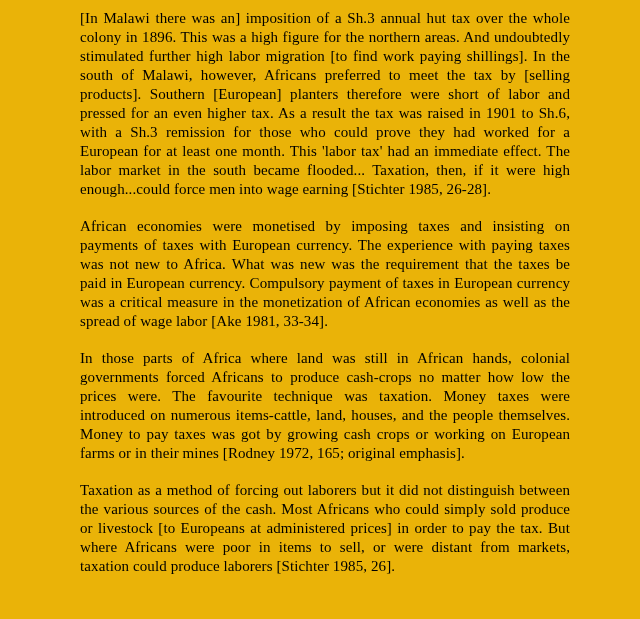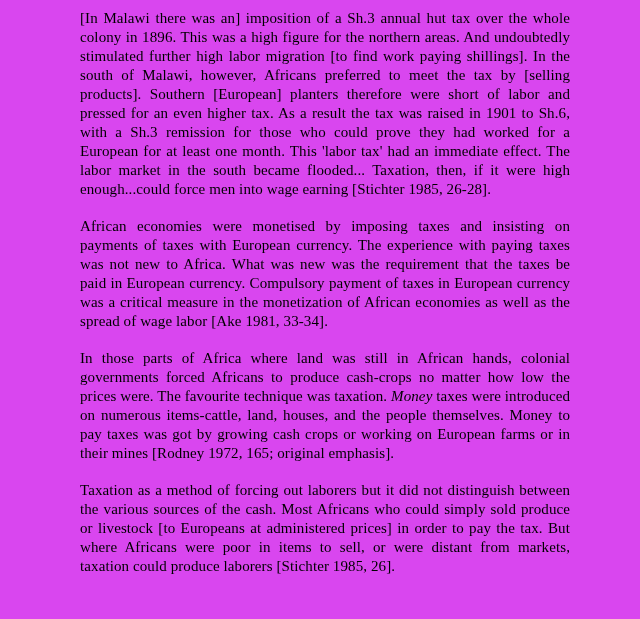--- a/index.html
+++ b/index.html
@@ -12,34 +12,33 @@
       height: 619px;
       overflow: hidden;
       font-family: "Liberation Serif", serif;
       color: #000000;
     }
     .page {
       box-sizing: border-box;
       width: 640px;
       height: 619px;
       padding: 9px 70px 0 80px;
-      background: #d946ef;
+      background: #eab308;
     }
     .para {
       margin: 0 0 18px 0;
       font-size: 15px;
       line-height: 19px;
       text-align: justify;
       letter-spacing: 0.1px;
     }
     .para:last-child {
       margin-bottom: 12px;
     }
     .emph {
-      font-style: italic;
     }
   </style>
 </head>
 <body>
 
 <div class="page">
   <p class="para">[In Malawi there was an] imposition of a Sh.3 annual hut tax over the whole colony in 1896. This was a high figure for the northern areas. And undoubtedly stimulated further high labor migration [to find work paying shillings]. In the south of Malawi, however, Africans preferred to meet the tax by [selling products]. Southern [European] planters therefore were short of labor and pressed for an even higher tax. As a result the tax was raised in 1901 to Sh.6, with a Sh.3 remission for those who could prove they had worked for a European for at least one month. This 'labor tax' had an immediate effect. The labor market in the south became flooded... Taxation, then, if it were high enough...could force men into wage earning [Stichter 1985, 26-28].</p>
 
   <p class="para">African economies were monetised by imposing taxes and insisting on payments of taxes with European currency. The experience with paying taxes was not new to Africa. What was new was the requirement that the taxes be paid in European currency. Compulsory payment of taxes in European currency was a critical measure in the monetization of African economies as well as the spread of wage labor [Ake 1981, 33-34].</p>
 

